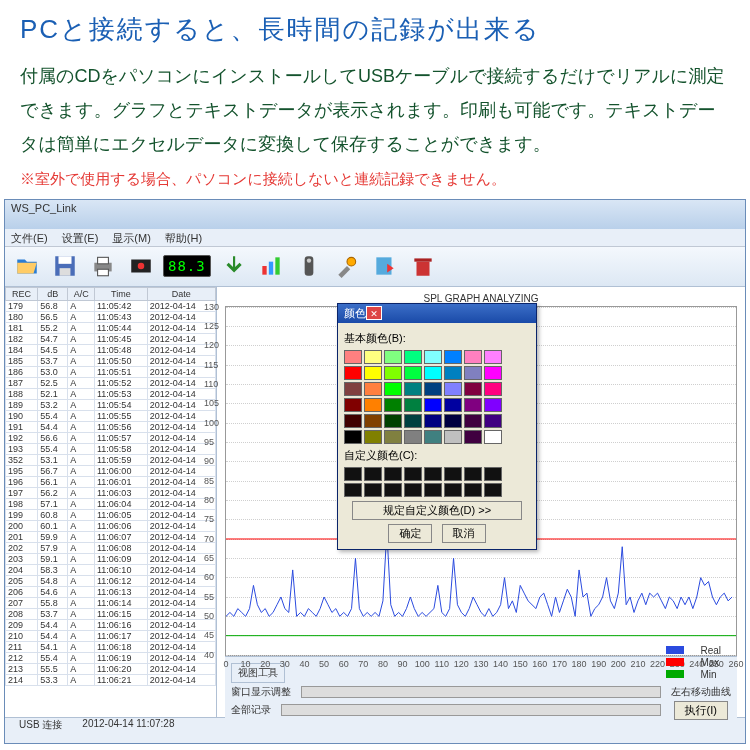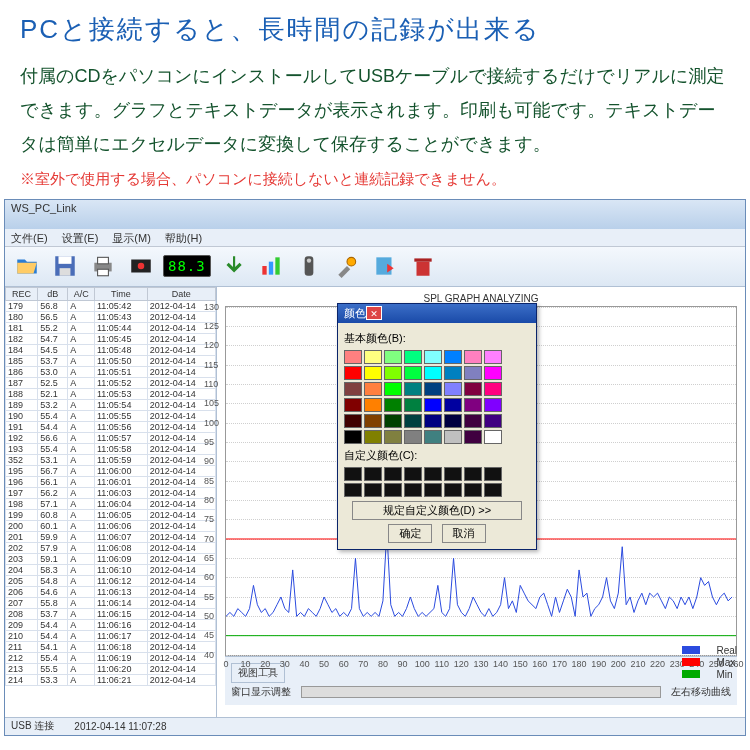--- a/index.html
+++ b/index.html
@@ -35,23 +35,23 @@
 .sw{width:18px;height:14px;border:1px solid #666}
 .csw{display:grid;grid-template-columns:repeat(8,18px);gap:2px;margin:4px 0}
 .csw .sw{background:#111}
 .dlgbtns{text-align:center;margin-top:4px}
 .dlgbtn{font-size:11px;padding:1px 10px;border:1px solid #888;background:#ece9d8;margin:0 3px}
 .bottomtools{border-top:1px solid #b0c0d4;background:#e8eff8;padding:4px 6px;font-size:10px;color:#333}
 .bottomtools .row{display:flex;align-items:center;gap:10px;margin:2px 0}
 .bottomtools .grp{border:1px solid #b0c0d4;padding:2px 6px;display:inline-block}
 .scroll{flex:1;height:12px;background:#ddd;border:1px solid #999}
 .legend{position:absolute;right:8px;bottom:36px;font-size:10px;color:#333}
-.legend div{display:flex;align-items:center;gap:16px;margin:1px 0}
+.legend div{display:flex;align-items:center;gap:16px;margin:1px 16px}
 .lg{width:18px;height:8px}
-.statusbar{background:#e8eff8;border-top:1px solid #b0c0d4;height:18px;font-size:10px;color:#333;display:flex;align-items:center;gap:20px;padding:0 6px}
+.statusbar{background:#e8eff8;border-top:1px solid #b0c0d4;height:26px;font-size:10px;color:#333;display:flex;align-items:flex-start;gap:20px;padding:0 14px}
 </style>
 </head>
 <body>
 
 <div class="heading">PCと接続すると、長時間の記録が出来る</div>
 <div class="desc">付属のCDをパソコンにインストールしてUSBケーブルで接続するだけでリアルに測定できます。グラフとテキストデータが表示されます。印刷も可能です。テキストデータは簡単にエクセルデータに変換して保存することができます。</div>
 <div class="warn">※室外で使用する場合、パソコンに接続しないと連続記録できません。</div>
 
 <div class="app">
   <div class="titlebar">WS_PC_Link</div>
@@ -564,20 +564,25 @@
 
       <div class="bottomtools">
         <div class="row">
           <span class="grp">视图工具</span>
         </div>
         <div class="row">
           <span>窗口显示调整</span>
           <div class="scroll"></div>
           <span>左右移动曲线</span>
         </div>
+        <div class="row">
+          <span>全部记录</span>
+          <div class="scroll"></div>
+          <button class="dlgbtn">执行(I)</button>
+        </div>
       </div>
     </div>
   </div>
 
   <div class="statusbar">
     <span>USB 连接</span>
     <span>2012-04-14  11:07:28</span>
   </div>
 </div>
 

